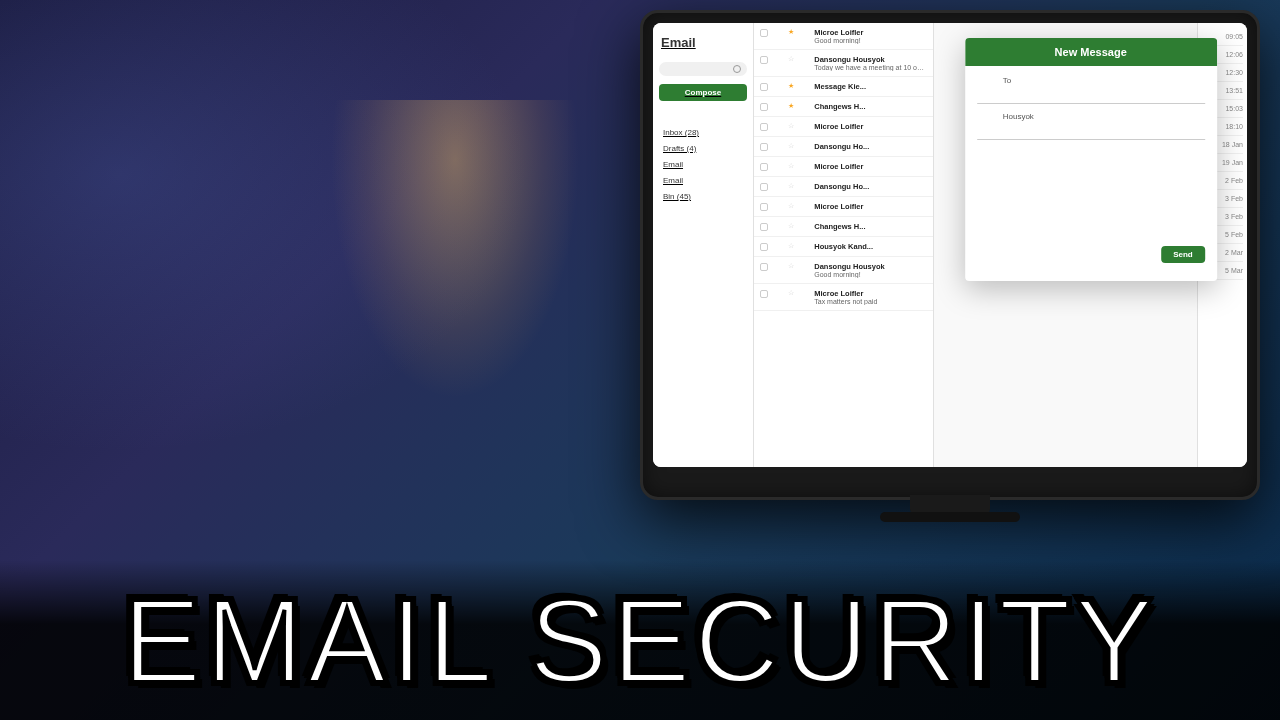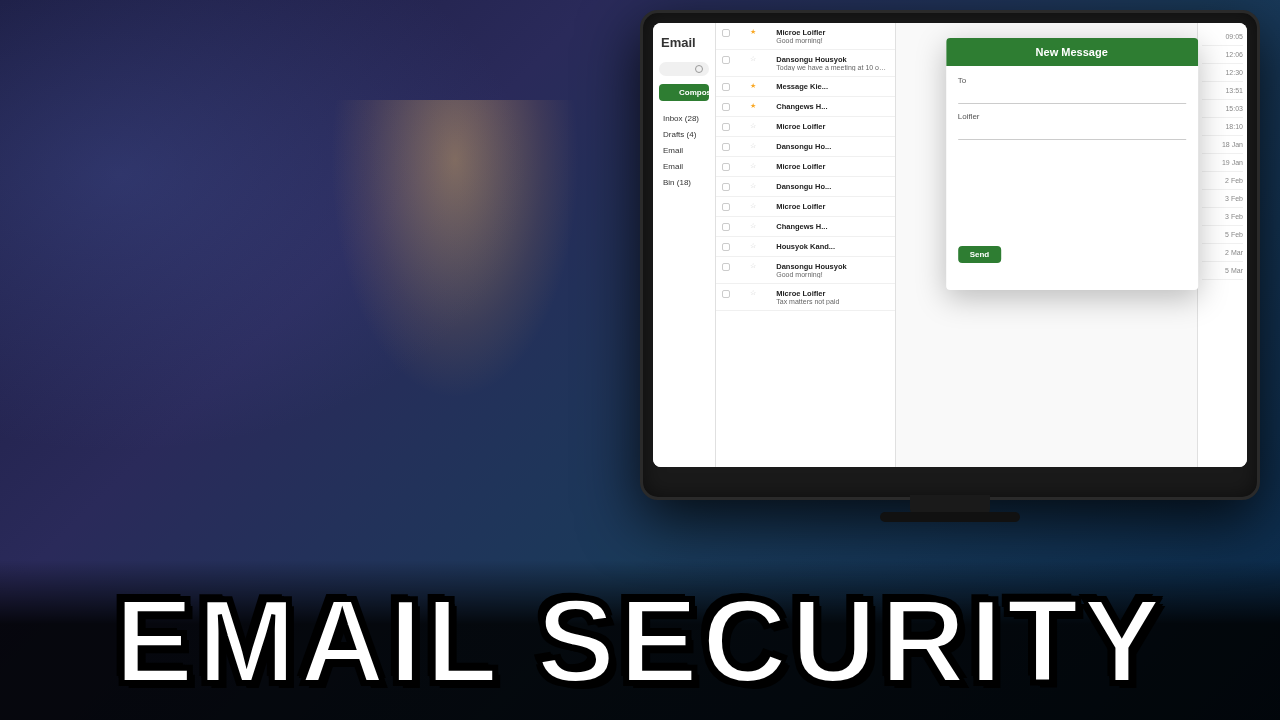--- a/index.html
+++ b/index.html
@@ -52,25 +52,26 @@
 
     
     .email-app {
       display: flex;
       height: 100%;
       font-size: 9px;
     }
 
     
     .email-sidebar {
-      width: 63px;
+      width: 101px;
       background: #fff;
       border-right: 1px solid #e0e0e0;
       padding: 8px 6px;
       flex-shrink: 0;
+      text-decoration: underline;
     }
 
     .email-title {
       font-size: 13px;
       font-weight: bold;
       color: #333;
       margin-bottom: 8px;
       padding: 4px 2px;
     }
 
@@ -94,21 +95,21 @@
     }
 
     .compose-btn {
       background: #2e7d32;
       color: #fff;
       border-radius: 4px;
       padding: 4px 20px;
       font-size: 8px;
       font-weight: bold;
       text-align: center;
-      margin-bottom: 10px;
+      margin-bottom: 24px;
       cursor: pointer;
     }
 
     .nav-item {
       padding: 3px 4px;
       color: #333;
       font-size: 8px;
       cursor: pointer;
       border-radius: 3px;
       margin-bottom: 1px;
@@ -222,20 +223,21 @@
     }
 
     .modal-field {
       margin-bottom: 8px;
     }
 
     .modal-field-label {
       font-size: 8px;
       color: #555;
       margin-bottom: 3px;
+      margin-left: 26px;
     }
 
     .modal-field-input {
       width: 100%;
       height: 16px;
       border: none;
       border-bottom: 1px solid #ccc;
       font-size: 8px;
       outline: none;
       background: transparent;
@@ -246,21 +248,22 @@
       height: 80px;
       border: none;
       font-size: 8px;
       outline: none;
       background: transparent;
       resize: none;
     }
 
     .modal-footer {
       display: flex;
-      padding: 6px 12px 27px;
+      justify-content: flex-end;
+      padding: 6px 12px 18px;
     }
 
     .send-btn {
       background: #2e7d32;
       color: #fff;
       border: none;
       border-radius: 4px;
       padding: 4px 12px;
       font-size: 8px;
       font-weight: bold;
@@ -277,21 +280,21 @@
       display: flex;
       align-items: flex-end;
       padding-bottom: 20px;
       justify-content: center;
       background: linear-gradient(to top, rgba(0,0,0,0.85) 60%, transparent 100%);
     }
 
     .title-text {
       font-family: Arial Black, Arial, sans-serif;
       font-size: 118px;
-      font-weight: 700;
+      font-weight: 400;
       color: #ffffff;
       text-transform: uppercase;
       letter-spacing: 4px;
       line-height: 1;
       -webkit-text-stroke: 4px #000;
       text-shadow:
         4px 4px 0 #000,
         -4px -4px 0 #000,
         4px -4px 0 #000,
         -4px 4px 0 #000,
@@ -361,21 +364,21 @@
           <div class="email-sidebar">
             <div class="email-title">Email</div>
             <div class="search-bar">
               <div class="search-icon-small"></div>
             </div>
             <div class="compose-btn">Compose</div>
             <div class="nav-item">Inbox (28)</div>
             <div class="nav-item">Drafts (4)</div>
             <div class="nav-item">Email</div>
             <div class="nav-item">Email</div>
-            <div class="nav-item">Bin (18)</div>
+            <div class="nav-item">Bin (45)</div>
           </div>
 
           <div class="email-list">
             <div class="email-item">
               <div class="email-checkbox"></div>
               <span class="email-star">★</span>
               <div class="email-info">
                 <div class="email-sender">Microe Loifler</div>
                 <div class="email-preview">Good morning!</div>
               </div>
@@ -472,21 +475,21 @@
           <div class="email-main">
 
             <div class="new-message-modal">
               <div class="modal-header">New Message</div>
               <div class="modal-body">
                 <div class="modal-field">
                   <div class="modal-field-label">To</div>
                   <input class="modal-field-input" type="text" style="">
                 </div>
                 <div class="modal-field">
-                  <div class="modal-field-label">Loifler</div>
+                  <div class="modal-field-label">Housyok</div>
                   <input class="modal-field-input" type="text" style="">
                 </div>
                 <textarea class="modal-compose-area" style=""></textarea>
               </div>
               <div class="modal-footer">
                 <button class="send-btn">Send</button>
               </div>
             </div>
 
           </div>

